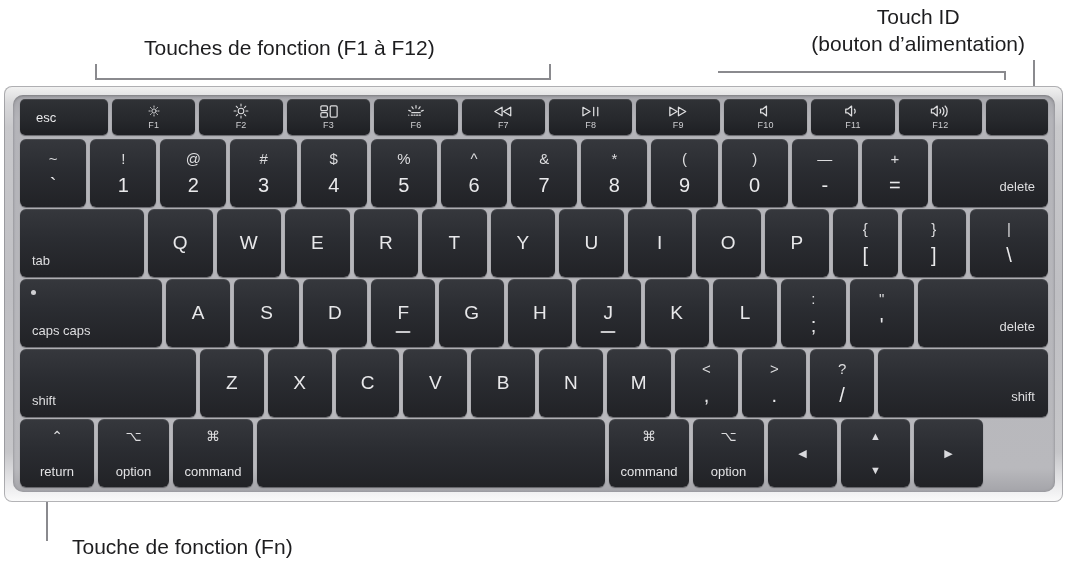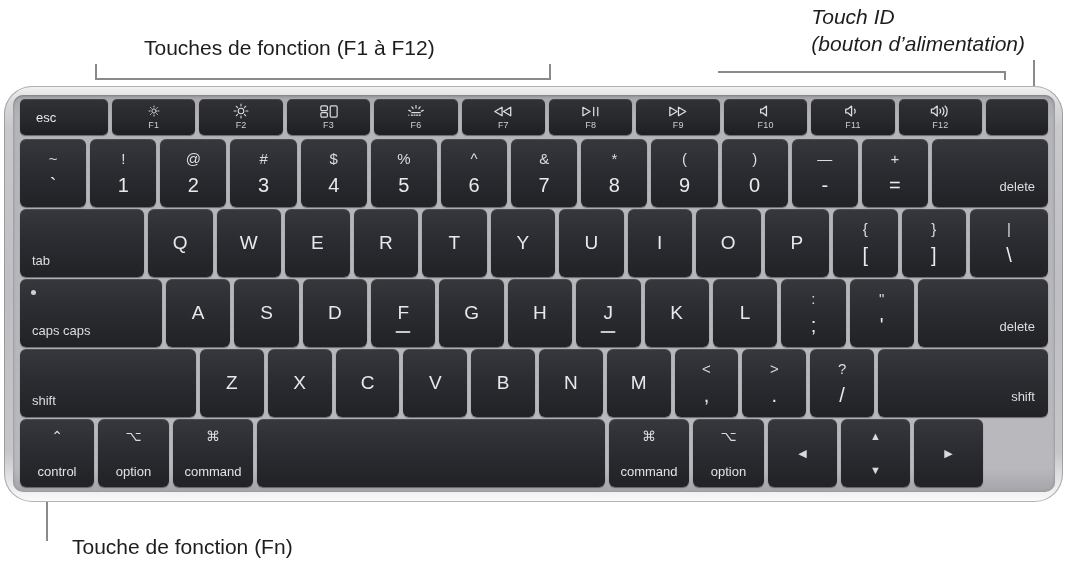--- a/index.html
+++ b/index.html
@@ -15,33 +15,33 @@
 
   
   .annot {
     position: absolute;
     color: #1d1d1f;
     font-size: 21px;
     line-height: 27px;
     white-space: nowrap;
   }
   #annot-fkeys { left: 144px; top: 34px; }
-  #annot-touchid { right: 42px; top: 3px; text-align: left; font-style: italic; }
+  #annot-touchid { right: 42px; top: 3px; text-align: center; }
   #annot-fn { left: 72px; top: 533px; }
 
   .leader { position: absolute; background: #8a8a8e; }
   .leader-v { width: 2px; }
   .leader-h { height: 2px; }
 
   
   #keyboard {
     position: absolute;
     left: 4px; top: 86px;
     width: 1059px; height: 416px;
-    border-radius: 28px;
+    border-radius: 8px;
     background:
       linear-gradient(180deg, #f2f2f2 0%, #d9d9db 4%, #c9c9cc 10%,
                               #bfbfc3 50%, #c6c6c9 88%, #eaeaec 96%, #fbfbfb 100%);
     box-shadow: inset 0 0 0 1px rgba(120,120,125,.55);
     padding: 9px 8px 10px 9px;
     box-sizing: border-box;
   }
   #keybed {
     width: 100%; height: 100%;
     border-radius: 10px;
@@ -441,21 +441,21 @@
         <span class="top">?</span>
         <span class="bot">/</span>
       </div>
       <div class="key w-rshift k-br">shift</div>
     </div>
 
     <div class="krow" id="row-mod">
 
       <div class="key w-ctrl k-mod">
         <span class="msym">⌃</span>
-        <span class="mlbl">control</span>
+        <span class="mlbl">return</span>
       </div>
 
       <div class="key w-opt k-mod">
         <span class="msym">⌥</span>
         <span class="mlbl">option</span>
       </div>
 
       <div class="key w-cmd k-mod">
         <span class="msym">⌘</span>
         <span class="mlbl">command</span>

